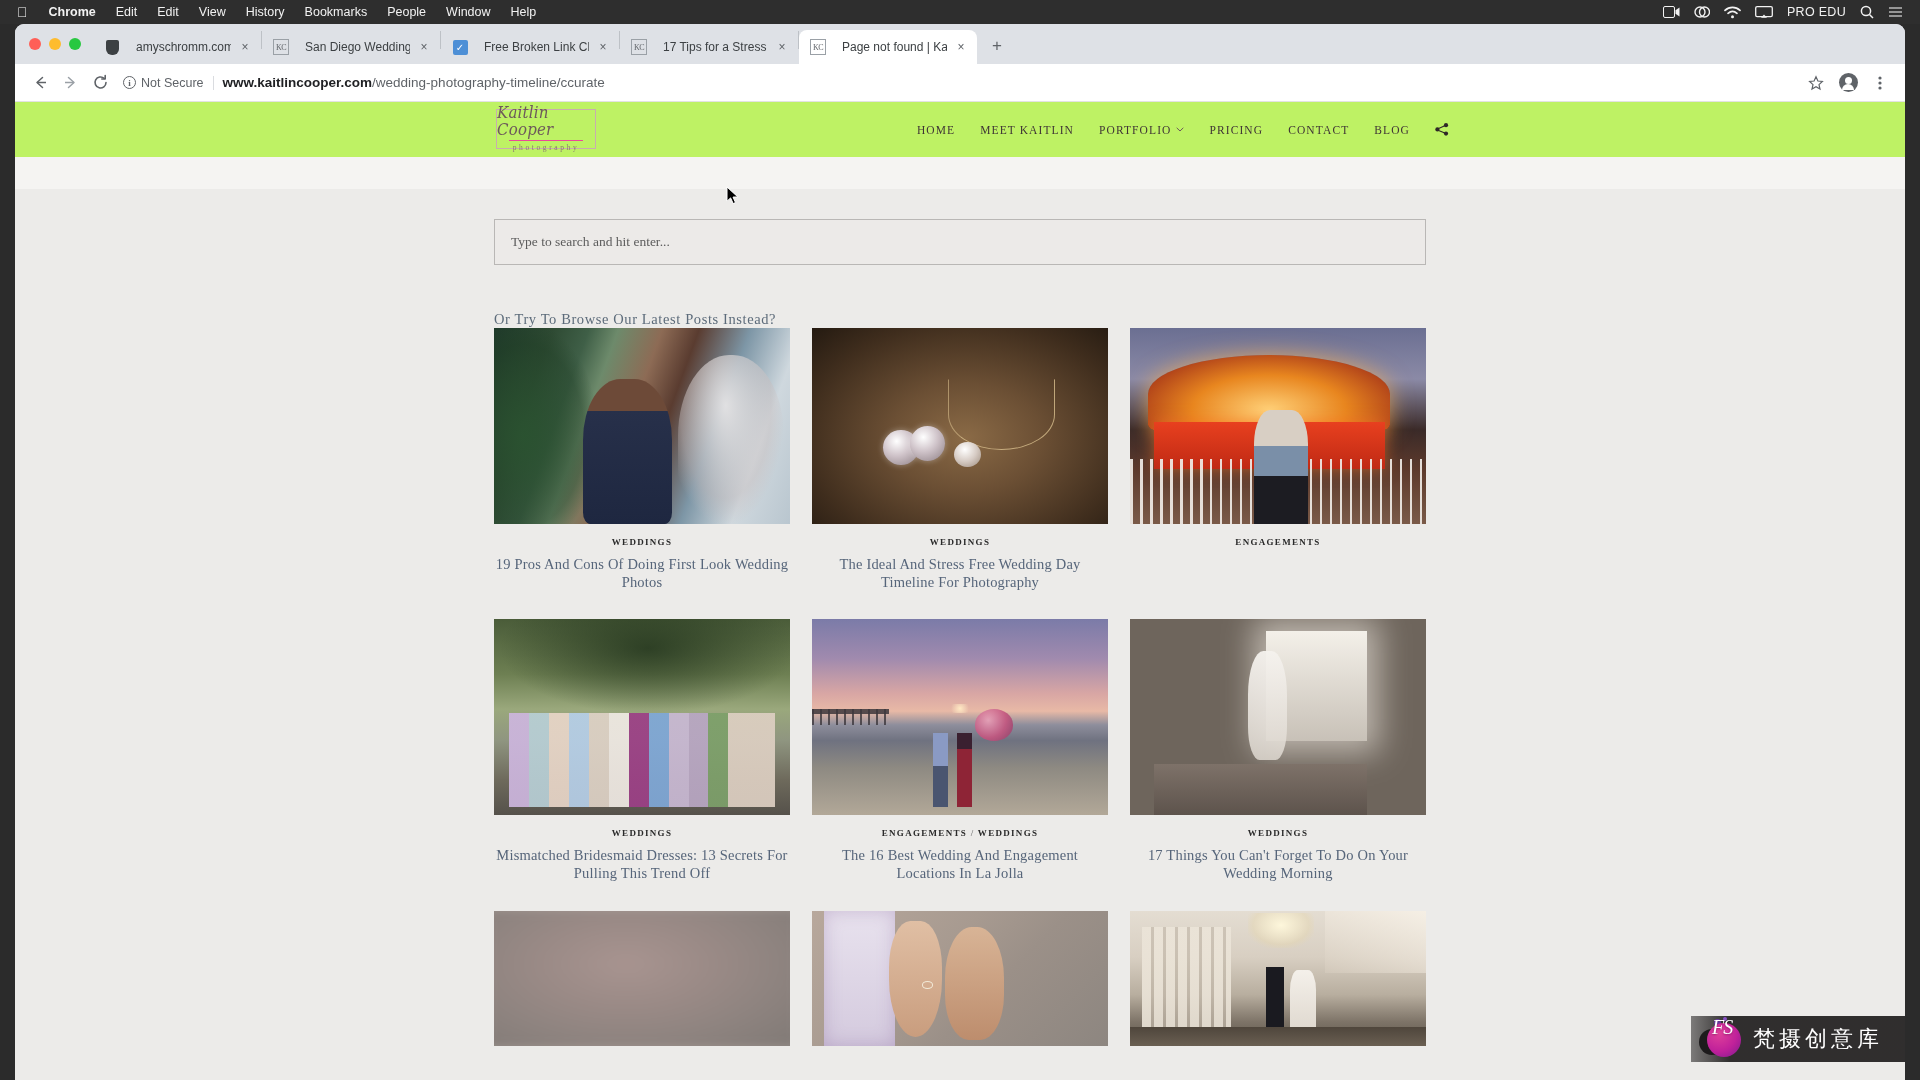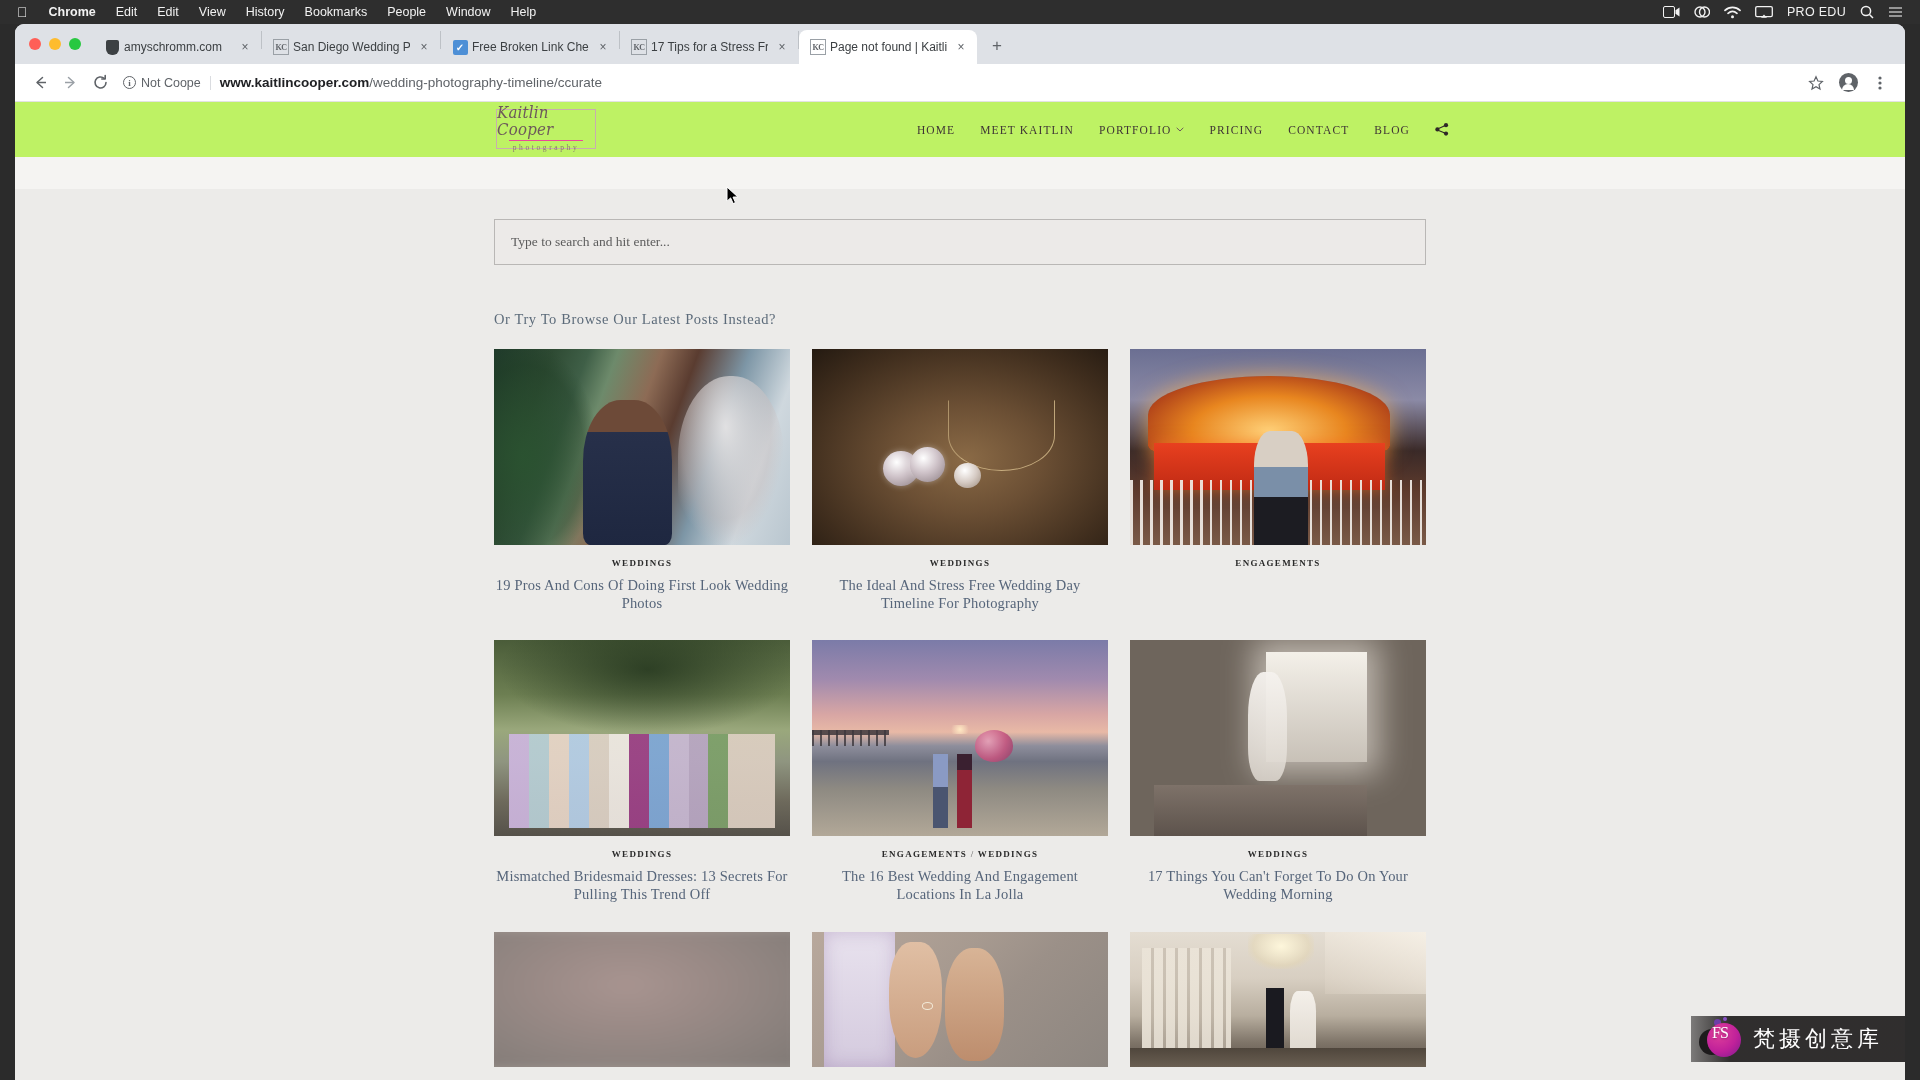--- a/index.html
+++ b/index.html
@@ -56,24 +56,23 @@
     display: flex; align-items: center;
     padding: 0 8px 0 11px;
     font-size: 12px; color: #3c4043;
     position: relative;
     border-radius: 8px 8px 0 0;
     max-width: 230px;
   }
   .tab.active { background: #fff; }
   .tab .favicon {
     width: 16px; height: 16px; flex: 0 0 16px;
-    margin-right: 4px;
+    margin-right: 16px;
     display: flex; align-items: center; justify-content: center;
     font-size: 10px;
-    font-weight: bold;
   }
   .tab .tab-title {
     flex: 1 1 auto; overflow: hidden; white-space: nowrap;
     text-overflow: clip;
     font-size: 12px;
   }
   .tab .tab-close {
     flex: 0 0 16px; width: 16px; height: 16px;
     margin-left: 6px;
     display: flex; align-items: center; justify-content: center;
@@ -217,21 +216,21 @@
   .searchbox input::placeholder { color: #5c5c5c; }
 
   .browse-head {
     width: 932px; margin: 46px auto 0;
     font-family: "Liberation Serif", serif;
     font-size: 14.5px; color: #5c6b7a;
     letter-spacing: .6px;
   }
 
   .grid {
-    width: 932px; margin: 21px auto 0;
+    width: 932px; margin: 0 auto 0;
     display: grid; grid-template-columns: repeat(3, 296px);
     column-gap: 22px; row-gap: 0;
   }
   .card { width: 296px; }
   .card-img {
     width: 296px; height: 196px;
     background: #b9b2ac; overflow: hidden; position: relative;
   }
   .card-img.tall { height: 135px; }
   .card-cats {
@@ -273,23 +272,23 @@
     border-radius: 50%;
     background: radial-gradient(circle at 35% 30%, #e0409a, #c0219a 55%, #7d1b8f);
   }
   .wm-dark {
     position: absolute; left: 0px; top: 12px; width: 26px; height: 26px;
     border-radius: 50%; background: #1d1b1c;
   }
   .wm-bub1 { position:absolute; left:15px; top:2px; width:7px;height:7px;border-radius:50%;background:#6d3fa8;}
   .wm-bub2 { position:absolute; left:24px; top:0px; width:4px;height:4px;border-radius:50%;background:#8a52c7;}
   .wm-fs {
-    position: absolute; left: 13px; top: 8px;
-    font-family: "Liberation Serif", serif; 
-    font-size: 16px; color: #fff; line-height: 1;
+    position: absolute; left: 13px; top: 0;
+    font-family: "Liberation Serif", serif; font-style: italic;
+    font-size: 20px; color: #fff; line-height: 1;
     letter-spacing: -1px; text-shadow: 0 1px 2px rgba(0,0,0,.3);
   }
   .wm-text {
     font-family: "DejaVu Sans", sans-serif;
     font-size: 22px; color: #fff; letter-spacing: 4px;
     margin-left: 10px; font-weight: 500;
   }
 
   
   .ph { width: 100%; height: 100%; position: relative; }
@@ -540,21 +539,21 @@
     <span class="nav-btn">
       <svg width="17" height="17" viewBox="0 0 17 17">
           <path d="M14 8.5 A5.5 5.5 0 1 1 12.2 4.4" fill="none" stroke="#5f6368" stroke-width="1.6" stroke-linecap="round"></path>
           <path d="M13.2 1.6 L13.2 5 L9.8 5" fill="none" stroke="#5f6368" stroke-width="1.6" stroke-linecap="round" stroke-linejoin="round"></path>
         </svg>
     </span>
 
     <div class="omnibox">
       <span class="notsecure">
         <span class="info-circle">i</span>
-        <span>Not Coope</span>
+        <span>Not Secure</span>
       </span>
       <span>
         <span class="url-strong">www.kaitlincooper.com</span><span class="url-path">/wedding-photography-timeline/ccurate</span>
       </span>
     </div>
 
     <div class="tb-right">
       <span class="tb-ico">
         <svg width="16" height="16" viewBox="0 0 16 16">
             <path d="M8 1.8 L9.9 6 L14.4 6.5 L11 9.6 L12 14 L8 11.7 L4 14 L5 9.6 L1.6 6.5 L6.1 6 Z" fill="none" stroke="#5f6368" stroke-width="1.2"></path>

